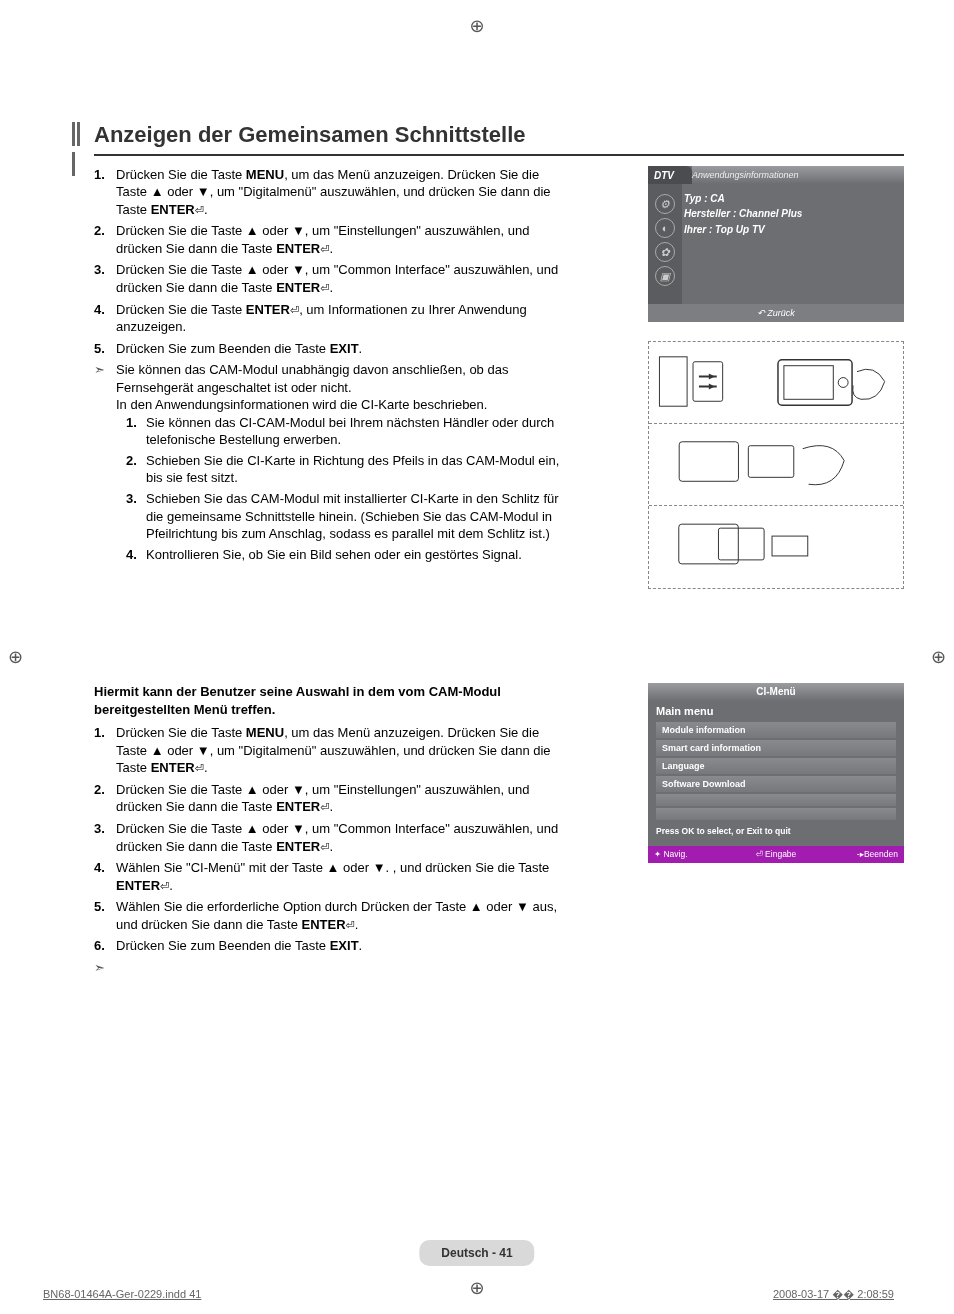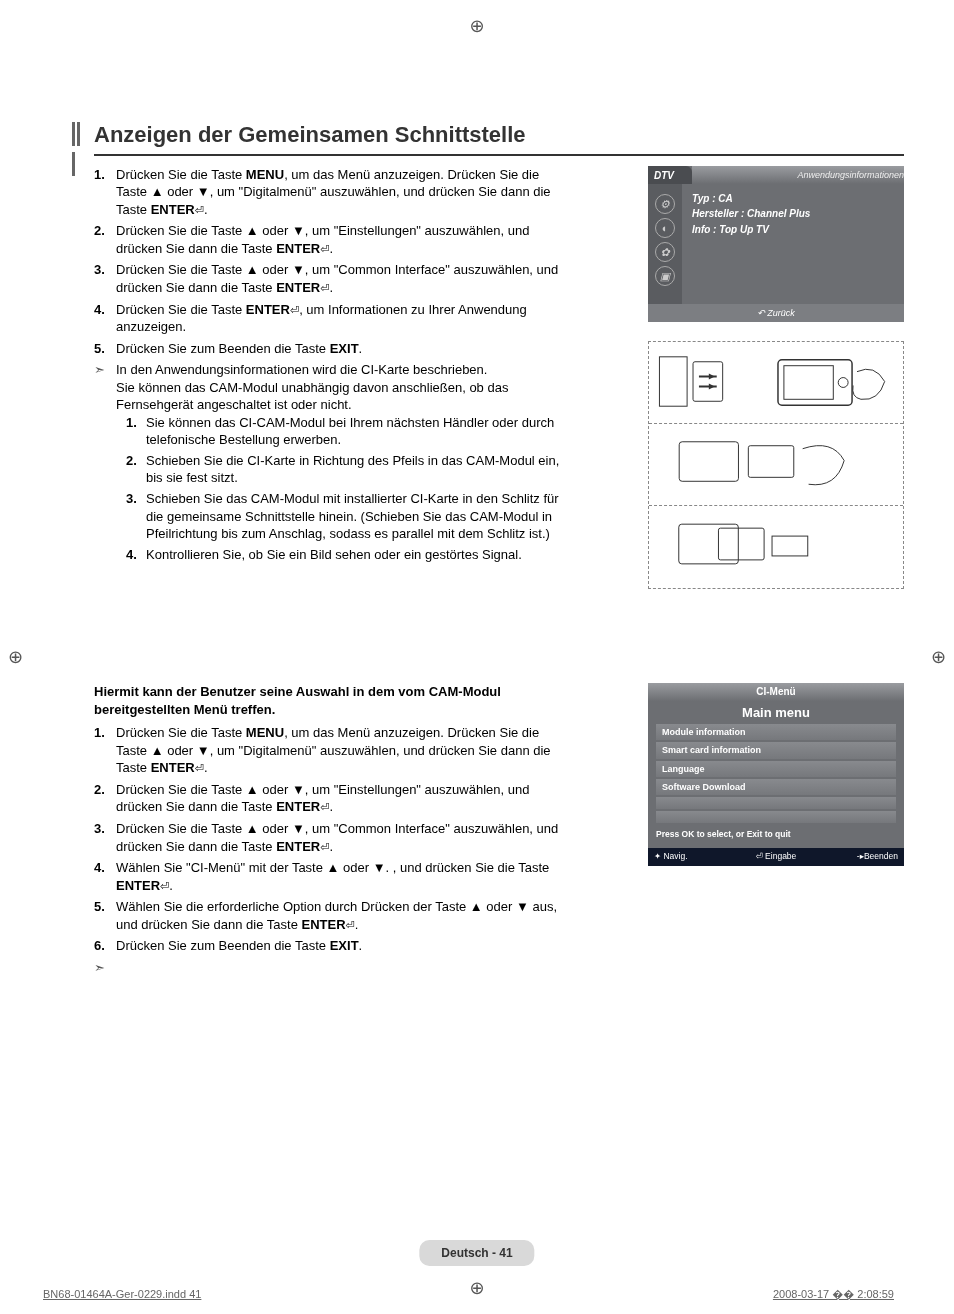--- a/index.html
+++ b/index.html
@@ -123,21 +123,21 @@
     background: #4a4c50;
     color: #fff;
     font-weight: bold;
     font-size: 10px;
     padding: 3px 6px;
     width: 44px;
     border-top-right-radius: 6px;
   }
   .panel1 .hdr-title {
     flex: 1;
-    text-align: right;
+    text-align: left;
     font-size: 9px;
     padding-top: 3px;
     background: linear-gradient(#9a9ca0,#6c6e72);
     color: #eee;
   }
   .panel1 .body {
     display: flex;
   }
   .panel1 .sb {
     width: 34px;
@@ -148,21 +148,21 @@
   .panel1 .sb div {
     width: 20px; height: 20px;
     margin: 4px auto;
     border: 1px solid #aaa;
     border-radius: 50%;
     font-size: 11px;
     color: #ccc;
     line-height: 18px;
   }
   .panel1 .content {
-    padding: 8px 10px;
+    padding: 8px 2px;
     flex: 1;
     min-height: 120px;
   }
   .panel1 .content p {
     font-size: 10px;
     font-weight: bold;
     margin-bottom: 2px;
     color: #fff;
   }
   .panel1 .ftr {
@@ -201,22 +201,21 @@
     background: linear-gradient(#9a9ca0,#6c6e72);
     text-align: center;
     font-size: 10px;
     font-weight: bold;
     color: #fff;
     padding: 2px 0;
   }
   .panel3 .mm {
     padding: 3px 8px;
     font-weight: bold;
-    font-size: 13px;
-    text-align: center;
+    font-size: 11px;
   }
   .panel3 .menu-item {
     margin: 0 8px 2px 8px;
     padding: 2px 6px;
     background: linear-gradient(#888a8e,#76787c);
     font-size: 9px;
     font-weight: bold;
     color: #fff;
   }
   .panel3 .blank-item {
@@ -225,21 +224,21 @@
     background: linear-gradient(#888a8e,#76787c);
     height: 12px;
   }
   .panel3 .hint {
     padding: 4px 8px 8px 8px;
     font-size: 8.5px;
     font-weight: bold;
   }
   .panel3 .ftr3 {
     display: flex;
-    background: #0f172a;
+    background: #a21caf;
     font-size: 8.5px;
     color: #fff;
     padding: 3px 6px;
     justify-content: center;
   }
   .panel3 .ftr3 span { flex:1; }
   .panel3 .ftr3 span.r { text-align: right; }
 
   .page-footer {
     position: absolute;
@@ -319,22 +318,22 @@
           <span class="num">5.</span>
           <span>
             <span>Drücken Sie zum Beenden die Taste </span><b>EXIT</b><span>.</span>
           </span>
         </li>
       </ol>
 
       <div class="note-line">
         <span class="note-icon">➣</span>
         <div class="note-body">
+          <div>Sie können das CAM-Modul unabhängig davon anschließen, ob das Fernsehgerät angeschaltet ist oder nicht.</div>
           <div>In den Anwendungsinformationen wird die CI-Karte beschrieben.</div>
-          <div>Sie können das CAM-Modul unabhängig davon anschließen, ob das Fernsehgerät angeschaltet ist oder nicht.</div>
         </div>
       </div>
       <ol class="sub-ol" style="padding-left:32px;">
         <li>
             <span class="num">1.</span>
             <span>Sie können das CI-CAM-Modul bei Ihrem nächsten Händler oder durch telefonische Bestellung erwerben.</span>
           </li>
         <li>
             <span class="num">2.</span>
             <span>Schieben Sie die CI-Karte in Richtung des Pfeils in das CAM-Modul ein, bis sie fest sitzt.</span>
@@ -357,21 +356,21 @@
         <div class="body">
           <div class="sb">
             <div>⚙</div>
             <div>◐</div>
             <div>✿</div>
             <div>▣</div>
           </div>
           <div class="content">
             <p>Typ : CA</p>
             <p>Hersteller : Channel Plus</p>
-            <p>Info : Top Up TV</p>
+            <p>Ihrer : Top Up TV</p>
           </div>
         </div>
         <div class="ftr">↶ Zurück</div>
       </div>
 
       <div class="panel2">
         <div class="row">
           <svg class="card-svg" viewBox="0 0 256 82">
             <rect x="10" y="15" width="28" height="50" fill="none" stroke="#333" stroke-width="1"></rect>
             <rect x="44" y="20" width="30" height="40" fill="none" stroke="#333" stroke-width="1" rx="2"></rect>

